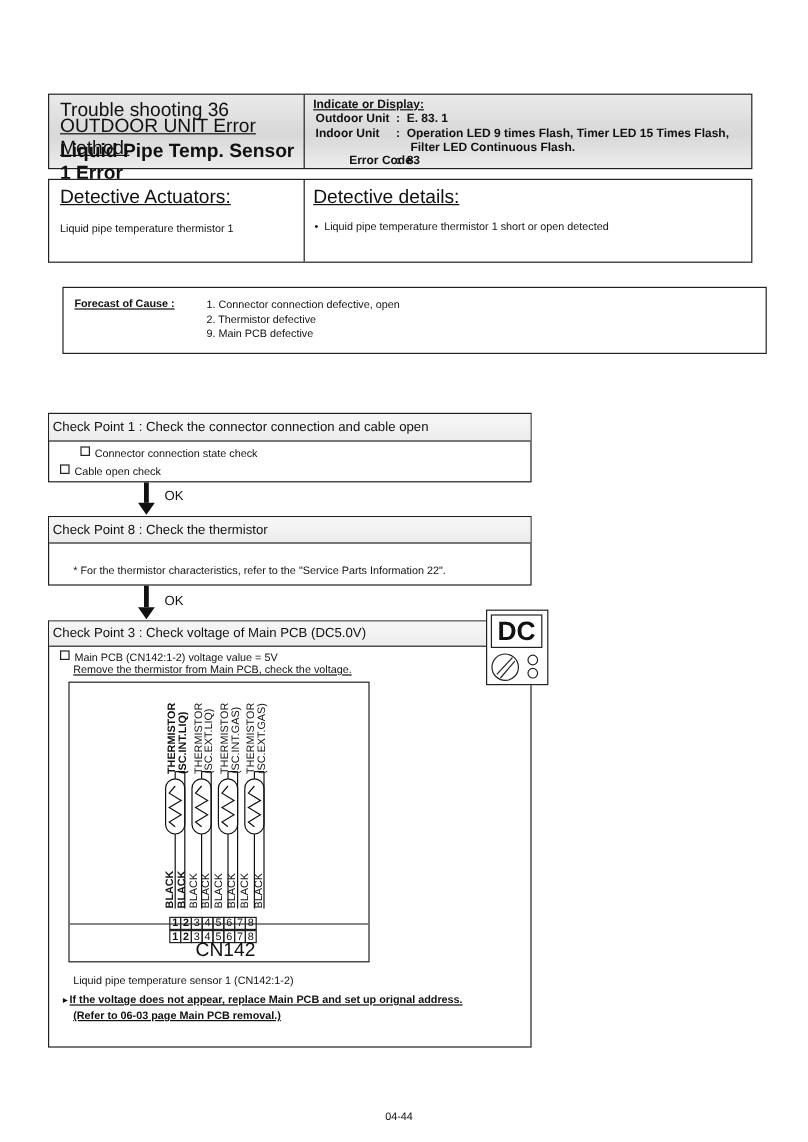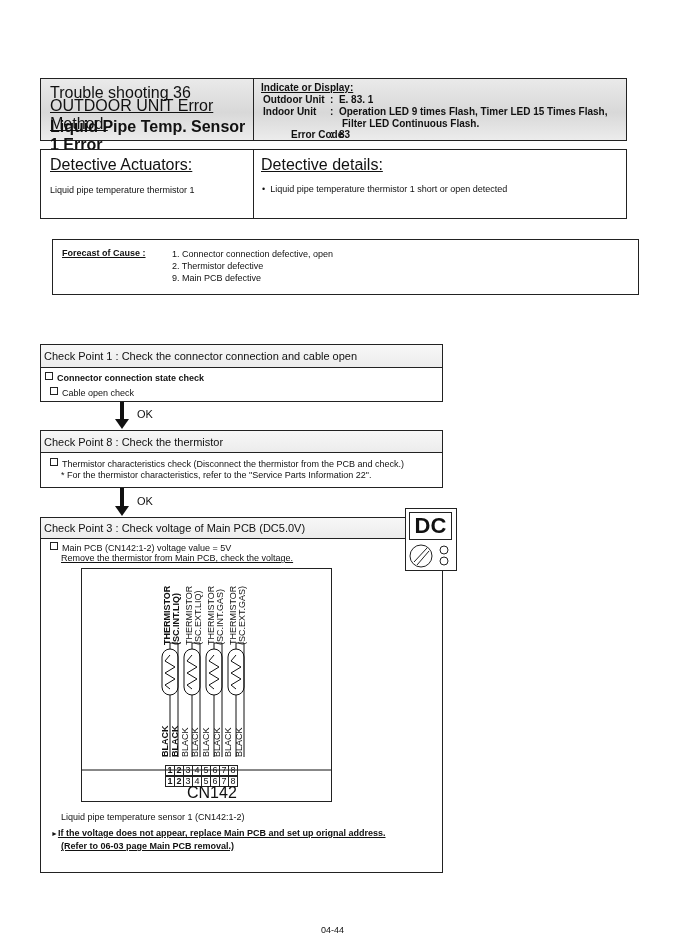--- a/index.html
+++ b/index.html
@@ -60,60 +60,57 @@
   <div class="abs t9 b u" style="left:9px;top:8px;">Forecast of Cause :</div>
   <div class="abs t9" style="left:119px;top:9px;">1. Connector connection defective, open</div>
   <div class="abs t9" style="left:119px;top:21px;">2. Thermistor defective</div>
   <div class="abs t9" style="left:119px;top:33px;">9. Main PCB defective</div>
 </div>
 
 <div class="box" style="left:40px;top:344px;width:403px;height:58px;">
   <div class="hdr" style="height:23px;">
     <span>Check Point 1 : Check the connector connection and cable open</span>
   </div>
-  <div class="abs t9" style="left:4px;top:27px;font-weight:bold;">
+  <div class="abs t9" style="left:26px;top:27px;">
     <span class="sq"></span><span>Connector connection state check</span>
   </div>
   <div class="abs t9" style="left:9px;top:42px;">
     <span class="sq"></span><span>Cable open check</span>
   </div>
 </div>
 
 <div>
   <div class="arrow-shaft" style="left:120px;top:402px;height:17px;"></div>
   <div class="arrow-head" style="left:115px;top:419px;"></div>
 </div>
 <div class="ok" style="left:137px;top:408px;">OK</div>
 
 <div class="box" style="left:40px;top:430px;width:403px;height:58px;">
   <div class="hdr" style="height:22px;">
     <span>Check Point 8 : Check the thermistor</span>
-  </div>
-  <div class="abs t9" style="left:9px;top:27px;">
-    <span class="sq"></span><span>Thermistor characteristics check (Disconnect the thermistor from the PCB and check.)</span>
   </div>
   <div class="abs t9" style="left:20px;top:39px;">* For the thermistor characteristics, refer to the "Service Parts Information 22".</div>
 </div>
 
 <div>
   <div class="arrow-shaft" style="left:120px;top:488px;height:18px;"></div>
   <div class="arrow-head" style="left:115px;top:506px;"></div>
 </div>
 <div class="ok" style="left:137px;top:495px;">OK</div>
 
 <div class="box" style="left:40px;top:517px;width:403px;height:356px;">
   <div class="hdr" style="height:21px;padding-top:4px;">
     <span>Check Point 3 : Check voltage of Main PCB (DC5.0V)</span>
   </div>
   <div class="abs t9" style="left:9px;top:24px;">
     <span class="sq"></span><span>Main PCB (CN142:1-2) voltage value = 5V</span>
   </div>
   <div class="abs t9 u" style="left:20px;top:35px;">Remove the thermistor from Main PCB, check the voltage.</div>
 
-  <div class="box" style="left:40px;top:50px;width:251px;height:234px;">
+  <div class="box" style="left:16px;top:50px;width:251px;height:234px;">
 
     <div class="vtext b" style="left:81px;top:12px;height:64px;"><span>THERMISTOR</span></div>
     <div class="vtext b" style="left:90px;top:12px;height:64px;"><span>(SC.INT.LIQ)</span></div>
     <div class="vtext" style="left:103px;top:12px;height:64px;"><span>THERMISTOR</span></div>
     <div class="vtext" style="left:112px;top:12px;height:64px;"><span>(SC.EXT.LIQ)</span></div>
     <div class="vtext" style="left:125px;top:12px;height:64px;"><span>THERMISTOR</span></div>
     <div class="vtext" style="left:134px;top:12px;height:64px;"><span>(SC.INT.GAS)</span></div>
     <div class="vtext" style="left:147px;top:12px;height:64px;"><span>THERMISTOR</span></div>
     <div class="vtext" style="left:156px;top:12px;height:64px;"><span>(SC.EXT.GAS)</span></div>
 

